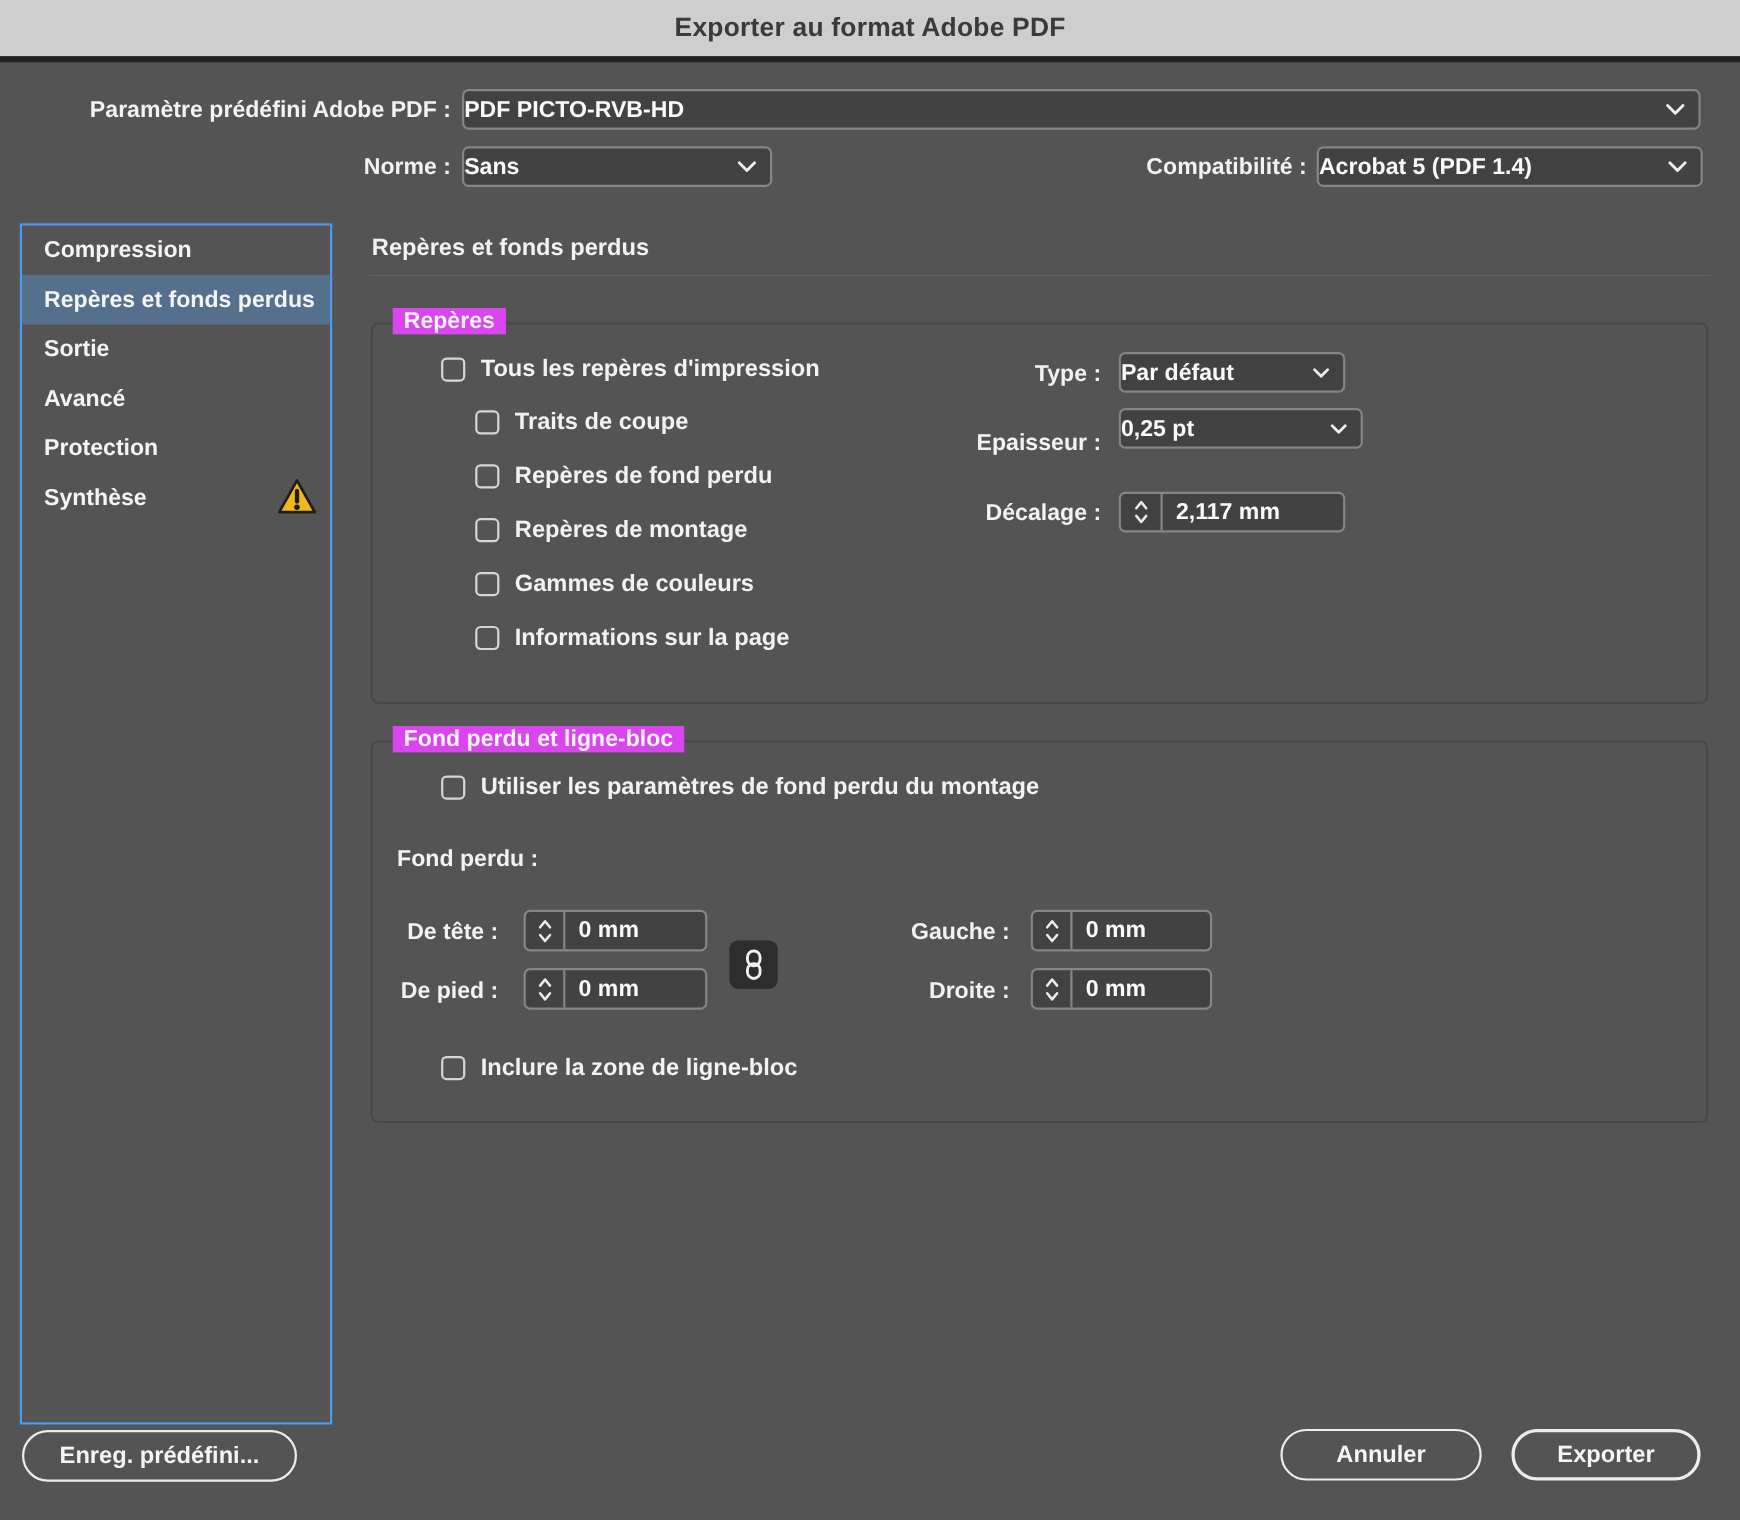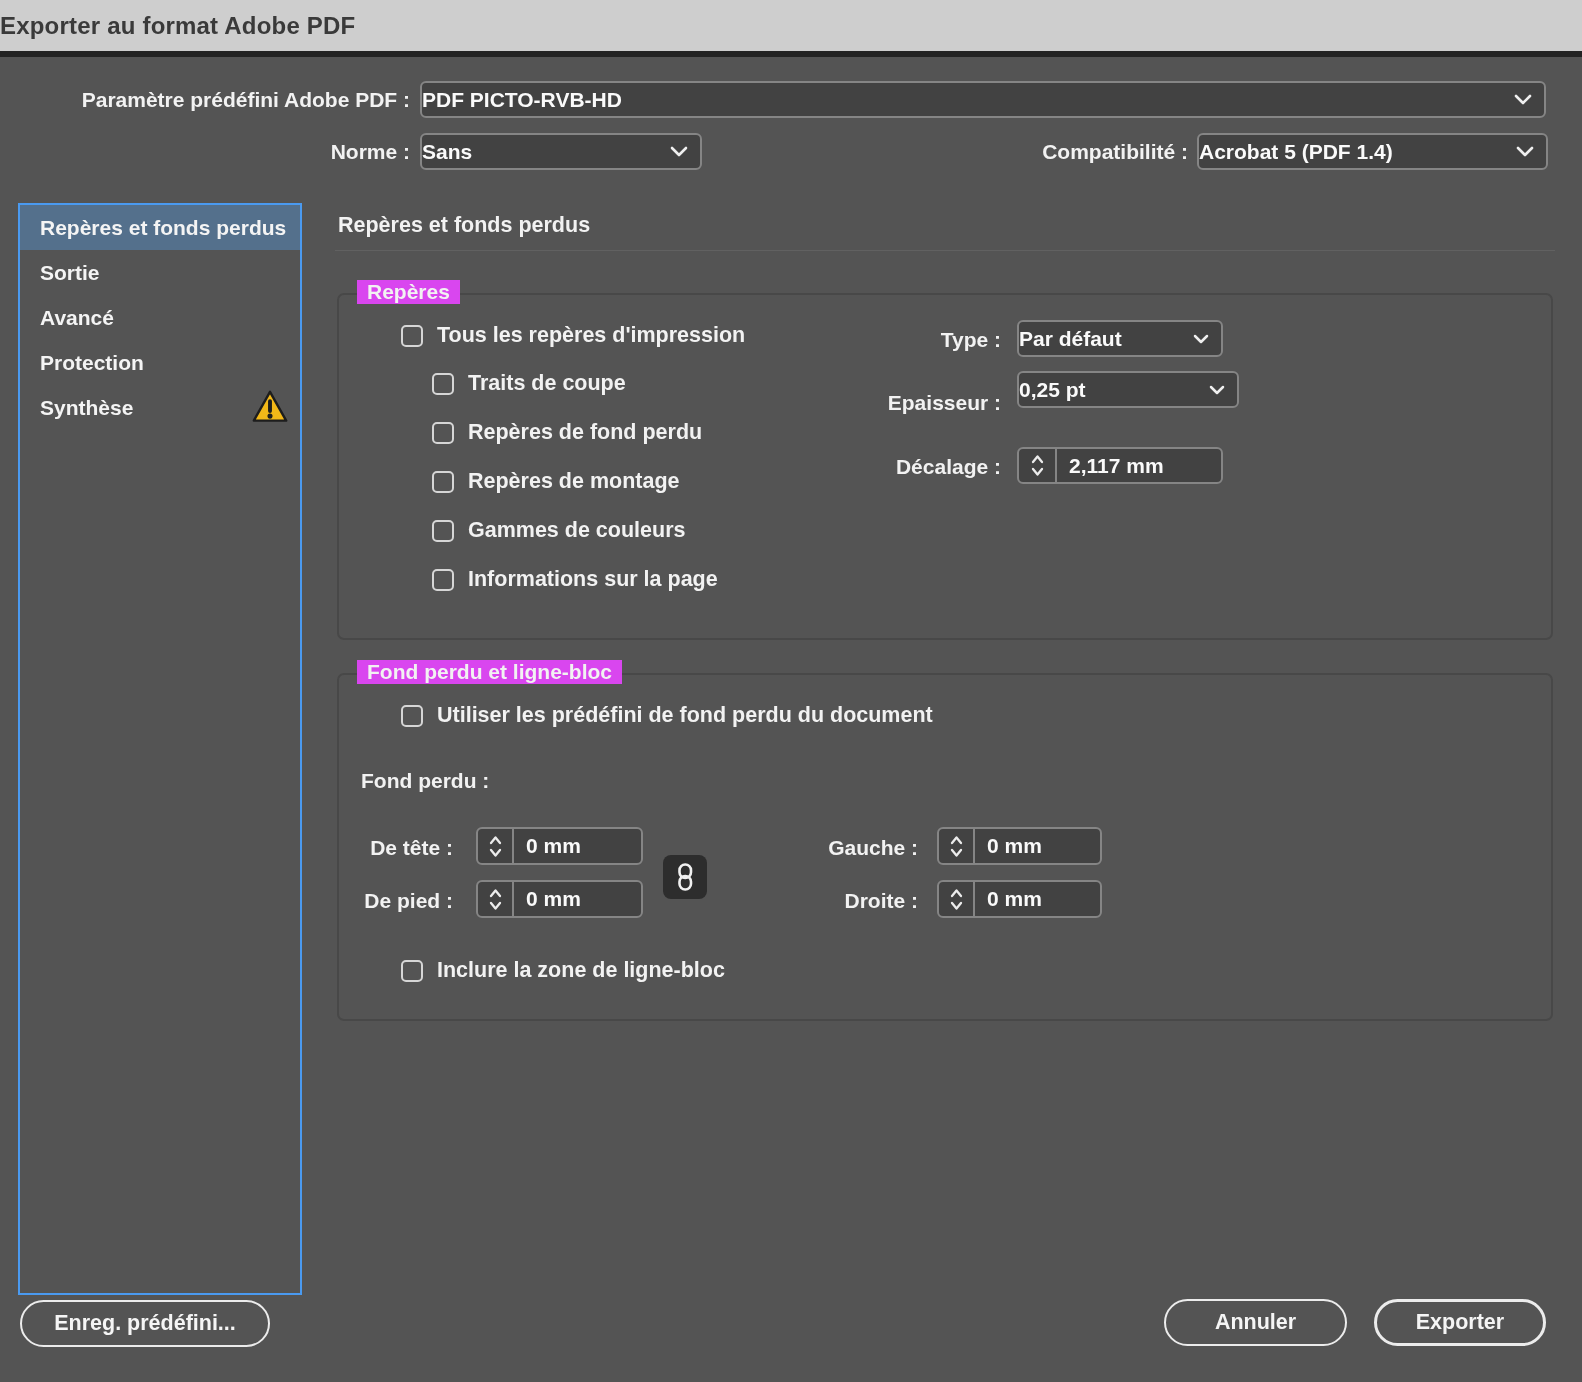--- a/index.html
+++ b/index.html
@@ -7,21 +7,21 @@
     position:relative;width:1582px;height:1382px;overflow:hidden;
     background:#545454;
     font-family:"Liberation Sans","DejaVu Sans",sans-serif;
     color:#f2f2f2;font-weight:700;
     -webkit-font-smoothing:antialiased;
   }
   
   .titlebar{
     position:absolute;left:0;top:0;width:100%;height:51px;
     background:#cecece;border-bottom:6px solid #232323;
-    display:flex;align-items:center;justify-content:flex-start;
+    display:flex;align-items:center;justify-content:center;
   }
   .titlebar .title{font-size:24px;color:#3a3a3a;letter-spacing:.2px;}
   
   .dropdown,.stepfield{
     position:absolute;height:37px;box-sizing:border-box;
     background:#424242;border:2px solid #858585;border-radius:6px;
     display:flex;align-items:center;
   }
   .dropdown .value{
     flex:1;padding-left:0;font-size:21px;color:#fafafa;
@@ -116,20 +116,23 @@
   <div class="dropdown" style="left:1197px;top:133px;width:351px;">
     <span class="value">Acrobat 5 (PDF 1.4)</span>
     <span class="chev">
       <svg width="18" height="11" viewBox="0 0 18 11">
           <polyline points="2,2 9,9 16,2" fill="none" stroke="#efefef" stroke-width="2.6" stroke-linecap="round" stroke-linejoin="round"></polyline>
         </svg>
     </span>
   </div>
 
   <div class="sidebar">
+    <div class="side-item">
+      <span>Compression</span>
+    </div>
     <div class="side-item selected">
       <span>Repères et fonds perdus</span>
     </div>
     <div class="side-item">
       <span>Sortie</span>
     </div>
     <div class="side-item">
       <span>Avancé</span>
     </div>
     <div class="side-item">
@@ -208,21 +211,21 @@
       </span>
       <span class="value">2,117 mm</span>
     </div>
   </div>
 
   <div class="groupbox gb2">
     <div class="legend">Fond perdu et ligne-bloc</div>
 
     <div class="cbrow" style="left:22px;top:28px;">
       <span class="checkbox"></span>
-      <span class="cbl">Utiliser les prédéfini de fond perdu du document</span>
+      <span class="cbl">Utiliser les paramètres de fond perdu du montage</span>
     </div>
 
     <div class="label" style="left:22px;top:94px;">Fond perdu :</div>
 
     <div class="label r" style="right:1098px;top:161px;width:200px;">De tête :</div>
     <div class="stepfield" style="left:137px;top:152px;width:167px;height:38px;">
       <span class="stepper" style="width:34px;">
         <svg width="15" height="27" viewBox="0 0 15 27">
             <polyline points="3,10 7.5,4.5 12,10" fill="none" stroke="#ececec" stroke-width="2.3" stroke-linecap="round" stroke-linejoin="round"></polyline>
             <polyline points="3,17 7.5,22.5 12,17" fill="none" stroke="#ececec" stroke-width="2.3" stroke-linecap="round" stroke-linejoin="round"></polyline>

